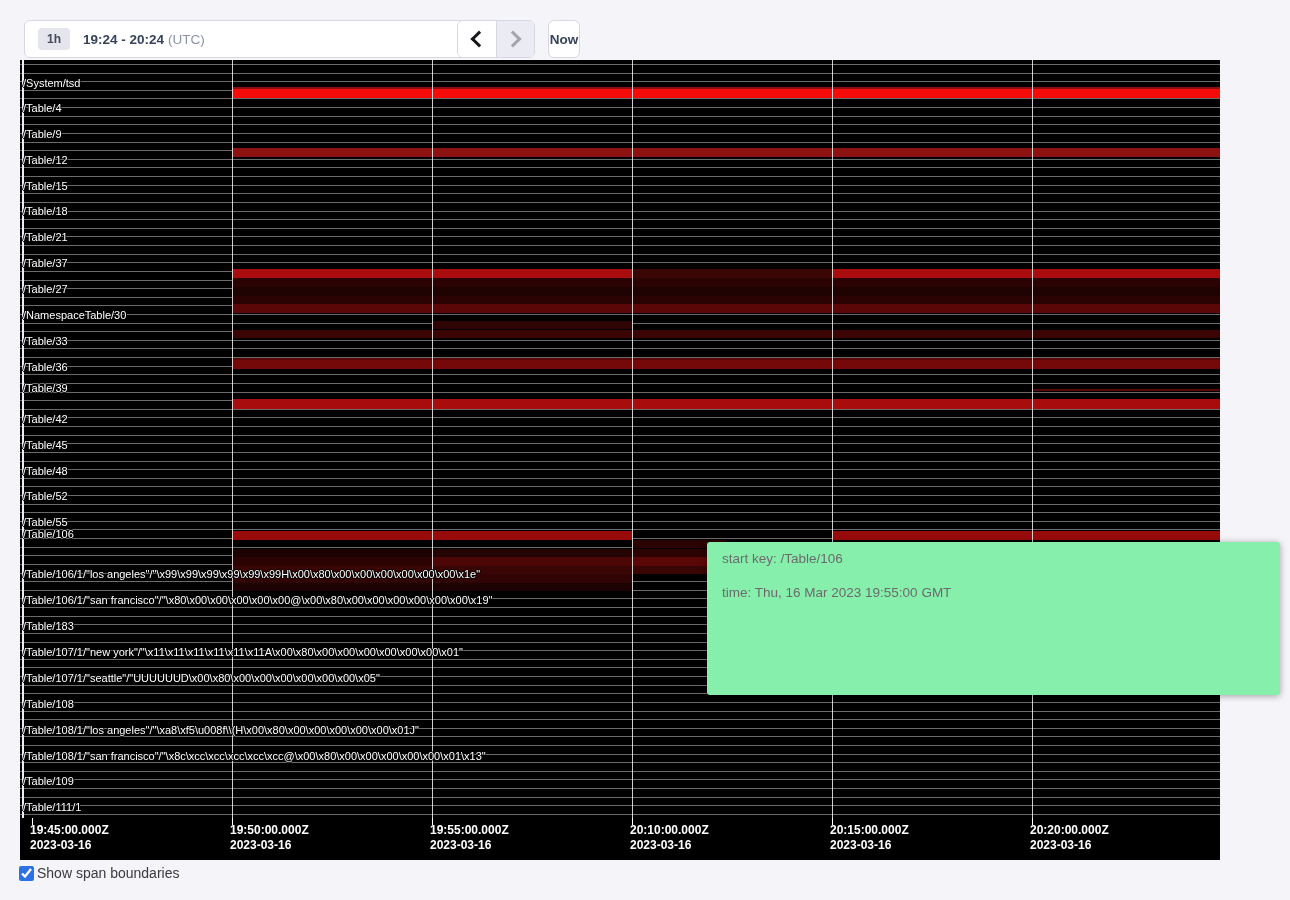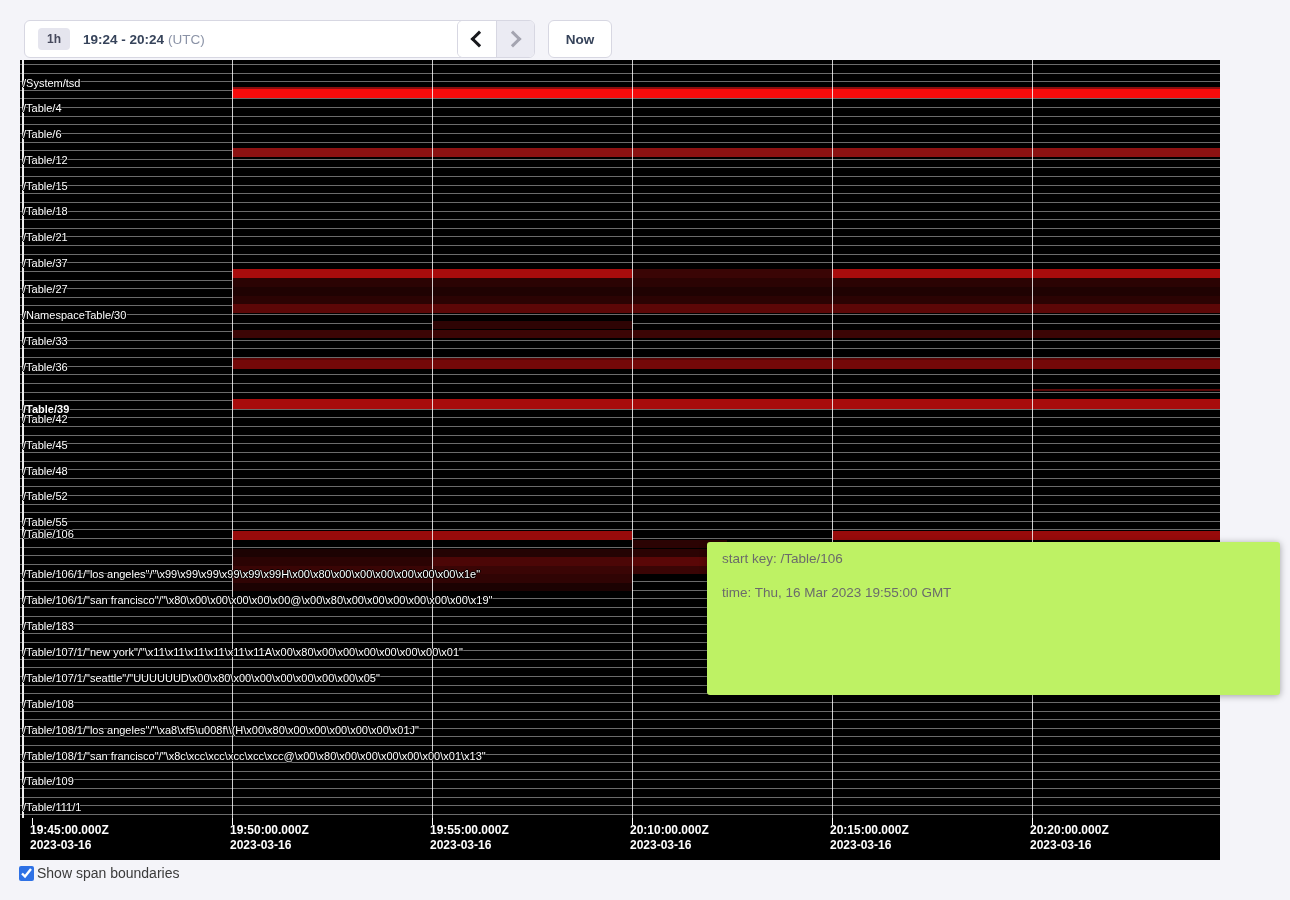--- a/index.html
+++ b/index.html
@@ -16,38 +16,38 @@
     border-bottom:2px solid #5a6376;transform:rotate(45deg);}
   .nav-group{position:absolute;left:457px;top:20px;width:78px;height:38px;border:1px solid #d7d7e2;
     border-radius:6px;display:flex;box-sizing:border-box;overflow:hidden;background:#fff;}
   .nav-btn{width:50%;display:flex;align-items:center;justify-content:center;cursor:pointer;}
   .nav-btn.prev{background:#fff;border-right:1px solid #d7d7e2;}
   .nav-btn.next{background:#ebebf3;cursor:default;}
   .chev-left{width:9px;height:9px;border-left:3px solid #17181c;border-bottom:3px solid #17181c;
     transform:rotate(45deg);margin-left:4px;}
   .chev-right{width:9px;height:9px;border-right:3px solid #a4a4b0;border-top:3px solid #a4a4b0;
     transform:rotate(45deg);margin-right:4px;}
-  .now-btn{position:absolute;left:548px;top:20px;width:64px;height:38px;background:#fff;border:1px solid #d7d7e2;
+  .now-btn{position:absolute;left:548px;top:20px;width:32px;height:38px;background:#fff;border:1px solid #d7d7e2;
     border-radius:6px;font-size:13.5px;font-weight:700;color:#36435a;display:flex;align-items:center;
     justify-content:center;cursor:pointer;box-sizing:border-box;}
 
   
   .canvas{position:absolute;left:20px;top:60px;width:1200px;height:800px;background:#000;overflow:hidden;}
   .hairline{position:absolute;left:0;width:1200px;height:1px;background:rgba(255,255,255,0.42);}
   .vline{position:absolute;top:0;height:758px;width:1px;background:rgba(255,255,255,0.8);}
   .left-boundary{position:absolute;top:0;left:2px;height:758px;width:2px;background:#ededed;}
   .cell{position:absolute;}
   .span-label{position:absolute;left:3px;color:#fff;font-size:11px;line-height:12px;white-space:nowrap;
     text-shadow:1px 0 0 #000,-1px 0 0 #000,0 1px 0 #000,0 -1px 0 #000;}
   .tick-mark{position:absolute;top:758px;height:7px;width:1px;background:#fff;}
   .tick-time{position:absolute;top:763px;color:#fff;font-size:12px;font-weight:700;white-space:nowrap;}
   .tick-date{position:absolute;top:778px;color:#fff;font-size:12px;font-weight:700;white-space:nowrap;}
 
   
-  .tooltip{position:absolute;left:707px;top:542px;width:573px;height:153px;background:#bef264;border-radius:3px;
+  .tooltip{position:absolute;left:707px;top:542px;width:573px;height:153px;background:#86efac;border-radius:3px;
     box-shadow:0 1px 7px rgba(0,0,0,0.35);z-index:20;padding:10px 0 0 15px;box-sizing:border-box;}
   .tooltip .line{color:#6b6b6b;font-size:13.5px;line-height:14px;margin-bottom:20px;white-space:nowrap;overflow:hidden;}
 
   
   .footer{position:absolute;left:19px;top:865px;display:flex;align-items:center;}
   .footer input{width:15px;height:15px;accent-color:#2e71e5;margin:0;}
   .footer-label{font-size:14px;color:#3a3a3a;margin-left:3px;}
 </style>
 </head>
 <body>
@@ -190,31 +190,31 @@
       <div class="cell" style="left: 212px; top: 514px; width: 400px; height: 9px; background: rgb(48, 4, 4);"></div>
       <div class="cell" style="left: 212px; top: 523px; width: 400px; height: 8px; background: rgb(28, 2, 2);"></div>
       <div class="vline" style="left: 212px;"></div>
       <div class="vline" style="left: 412px;"></div>
       <div class="vline" style="left: 612px;"></div>
       <div class="vline" style="left: 812px;"></div>
       <div class="vline" style="left: 1012px;"></div>
       <div class="left-boundary"></div>
       <div class="span-label" style="top: 17px;">/System/tsd</div>
       <div class="span-label" style="top: 42px;">/Table/4</div>
-      <div class="span-label" style="top: 68px;">/Table/6</div>
+      <div class="span-label" style="top: 68px;">/Table/9</div>
       <div class="span-label" style="top: 94px;">/Table/12</div>
       <div class="span-label" style="top: 120px;">/Table/15</div>
       <div class="span-label" style="top: 145px;">/Table/18</div>
       <div class="span-label" style="top: 171px;">/Table/21</div>
       <div class="span-label" style="top: 197px;">/Table/37</div>
       <div class="span-label" style="top: 223px;">/Table/27</div>
       <div class="span-label" style="top: 249px;">/NamespaceTable/30</div>
       <div class="span-label" style="top: 275px;">/Table/33</div>
       <div class="span-label" style="top: 301px;">/Table/36</div>
-      <div class="span-label" style="top: 343px; font-weight: bold;">/Table/39</div>
+      <div class="span-label" style="top: 322px;">/Table/39</div>
       <div class="span-label" style="top: 353px;">/Table/42</div>
       <div class="span-label" style="top: 379px;">/Table/45</div>
       <div class="span-label" style="top: 405px;">/Table/48</div>
       <div class="span-label" style="top: 430px;">/Table/52</div>
       <div class="span-label" style="top: 456px;">/Table/55</div>
       <div class="span-label" style="top: 468px;">/Table/106</div>
       <div class="span-label" style="top: 508px;">/Table/106/1/"los angeles"/"\x99\x99\x99\x99\x99\x99H\x00\x80\x00\x00\x00\x00\x00\x00\x1e"</div>
       <div class="span-label" style="top: 534px;">/Table/106/1/"san francisco"/"\x80\x00\x00\x00\x00\x00@\x00\x80\x00\x00\x00\x00\x00\x00\x19"</div>
       <div class="span-label" style="top: 560px;">/Table/183</div>
       <div class="span-label" style="top: 586px;">/Table/107/1/"new york"/"\x11\x11\x11\x11\x11\x11A\x00\x80\x00\x00\x00\x00\x00\x00\x01"</div>

